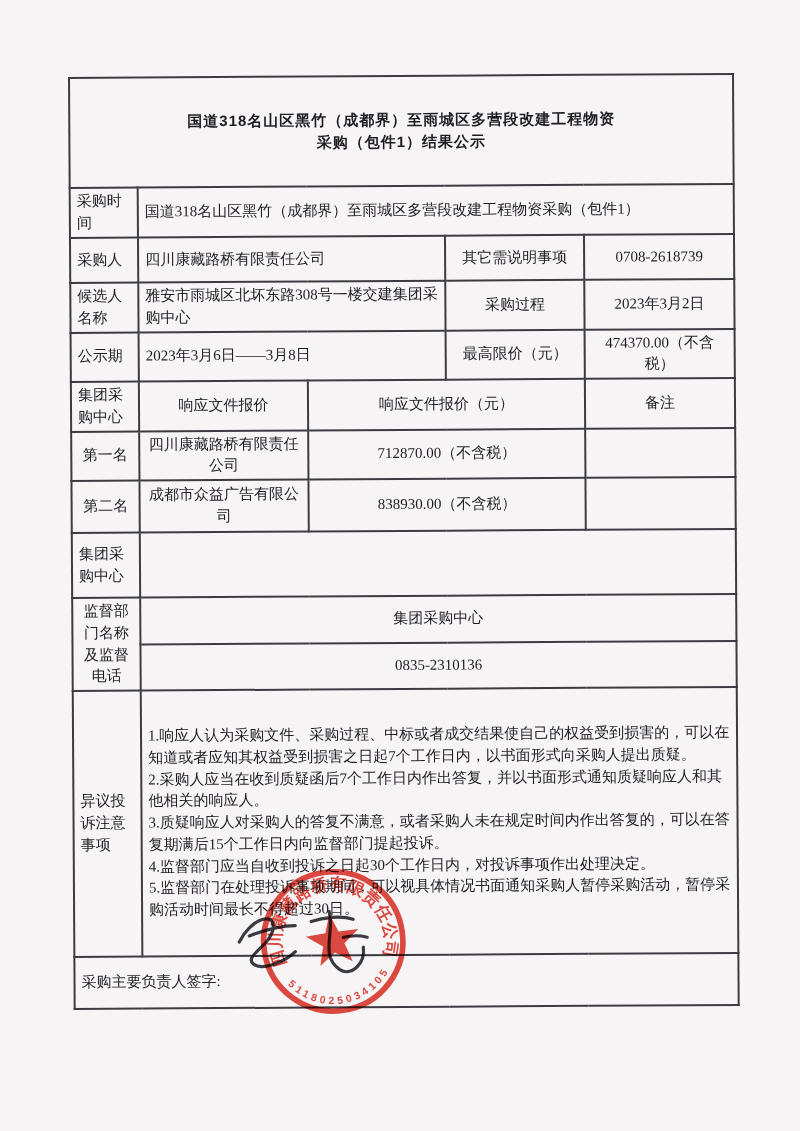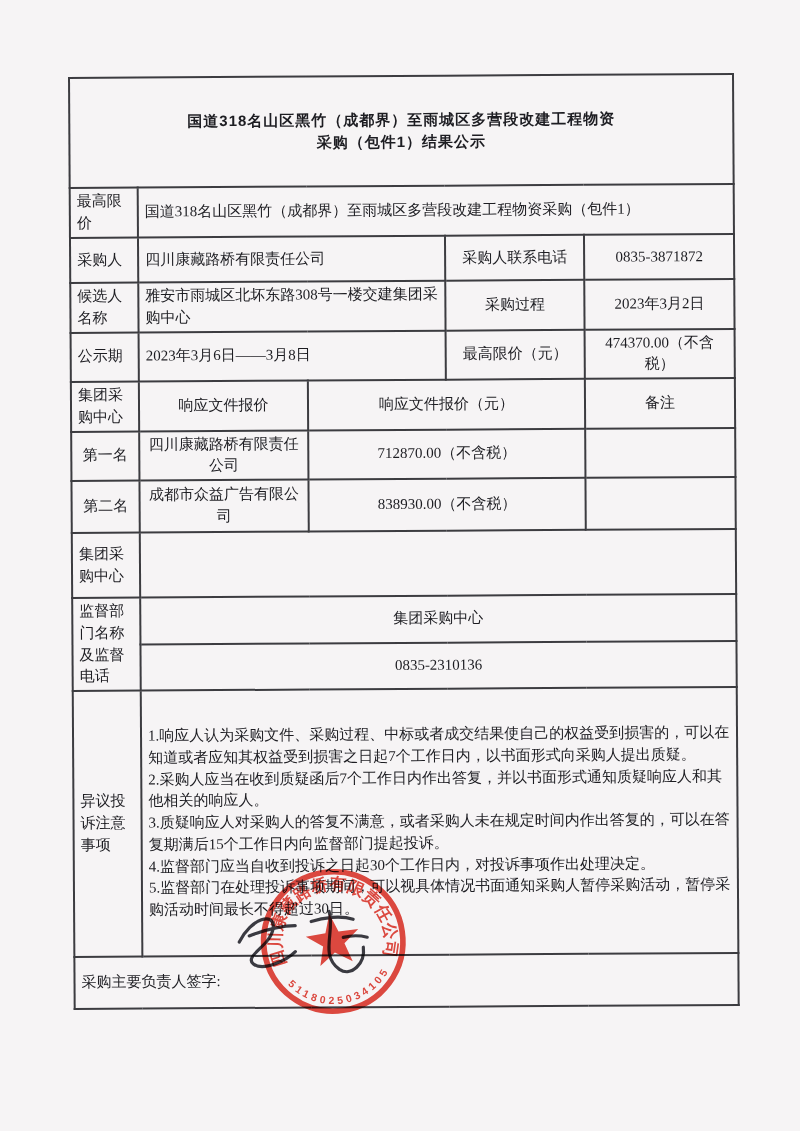--- a/index.html
+++ b/index.html
@@ -26,21 +26,21 @@
     font-size:15px;line-height:1.45;
     vertical-align:middle;
     overflow:hidden;
   }
   td.title-cell{
     text-align:center;font-family:"Liberation Sans","DejaVu Sans",sans-serif;
     font-weight:700;font-size:23px;line-height:34px;height:104px;
     letter-spacing:1px;
   }
   td.lbl{padding:2px 9px;}
-  td.lbl-c{text-align:left;padding:2px 9px;}
+  td.lbl-c{text-align:center;padding:2px 9px;}
   td.ctr{text-align:center;}
   td.val{padding-left:12px;}
   .h46{height:44px}.h41{height:39px}.h45{height:43px}.h37{height:35px}
   .h43{height:41px}.h44{height:42px}.h48{height:46px}.h61{height:59px}
   .h39{height:37px}.h262{height:260px}.hsig{height:46px}
   .objection-text{padding:4px 10px 4px 8px;}
   .objection-text div{margin:0;}
   .sig-label{font-size:16px;padding-left:14px;}
   
   .seal{
@@ -69,29 +69,29 @@
 
     <tbody>
         <tr>
       <td colspan="5" class="title-cell">
         <div>国道318名山区黑竹（成都界）至雨城区多营段改建工程物资</div>
         <div>采购（包件1）结果公示</div>
       </td>
     </tr>
 
     <tr>
-      <td class="lbl h46">最高限价</td>
+      <td class="lbl h46">采购时间</td>
       <td colspan="4" class="val">国道318名山区黑竹（成都界）至雨城区多营段改建工程物资采购（包件1）</td>
     </tr>
 
     <tr>
       <td class="lbl h41">采购人</td>
       <td colspan="2" class="val">四川康藏路桥有限责任公司</td>
-      <td class="ctr">采购人联系电话</td>
-      <td class="ctr">0835-3871872</td>
+      <td class="ctr">其它需说明事项</td>
+      <td class="ctr">0708-2618739</td>
     </tr>
 
     <tr>
       <td class="lbl h45">候选人名称</td>
       <td colspan="2" class="val">雅安市雨城区北坏东路308号一楼交建集团采购中心</td>
       <td class="ctr">采购过程</td>
       <td class="ctr">2023年3月2日</td>
     </tr>
 
     <tr>

